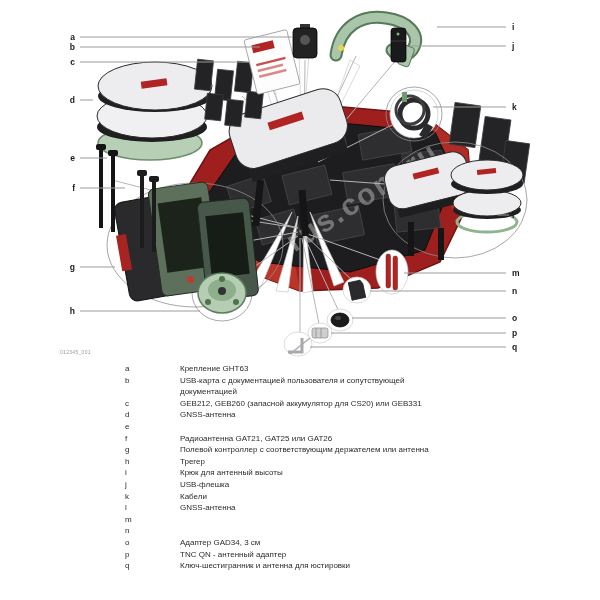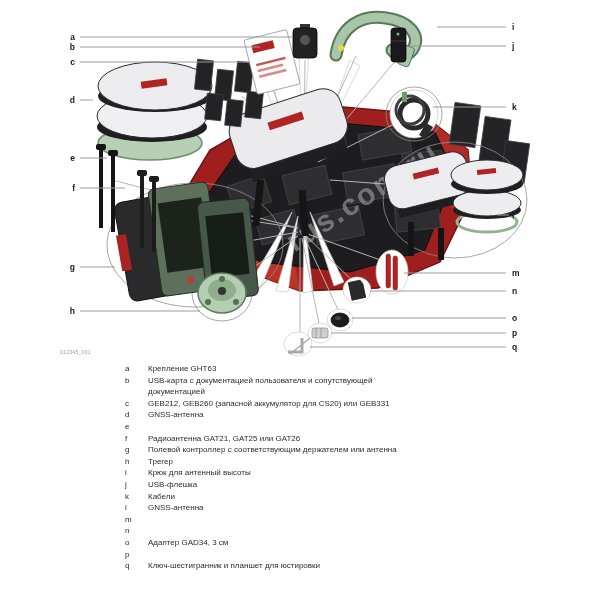--- a/index.html
+++ b/index.html
@@ -11,21 +11,21 @@
   svg text{font-family:"Liberation Sans",sans-serif;}
   .lbl{font-size:8.5px;font-weight:600;fill:#1a1a1a;}
   .figid{font-size:5px;fill:#9a9a9a;letter-spacing:.3px;}
   .wm{font-size:30px;fill:#b9b9b9;opacity:.5;letter-spacing:2px;font-weight:700;}
   .legend{
     position:absolute;top:363px;left:125px;width:400px;
     font-size:8px;line-height:11.6px;color:#2b2b2b;
   }
   .legend-row{display:flex;}
   .legend-letter{width:23px;flex:0 0 23px;}
-  .legend-text{width:280px;}
+  .legend-text{width:280px;margin-left:32px;}
 </style>
 </head>
 <body>
 
 <div class="page">
 
   <div class="diagram">
     <svg width="600" height="362" viewBox="0 0 600 362">
 
       <g>
@@ -336,20 +336,21 @@
       </div>
     <div class="legend-row">
         <span class="legend-letter">n</span>
       </div>
     <div class="legend-row">
         <span class="legend-letter">o</span>
         <span class="legend-text">Адаптер GAD34, 3 см</span>
       </div>
     <div class="legend-row">
         <span class="legend-letter">p</span>
+        <span class="legend-text">TNC QN - антенный адаптер</span>
       </div>
     <div class="legend-row">
         <span class="legend-letter">q</span>
-        <span class="legend-text">Ключ-шестигранник и планшет для юстировки</span>
+        <span class="legend-text">Ключ-шестигранник и антенна для юстировки</span>
       </div>
   </div>
 
 </div>
 
 </body></html>

